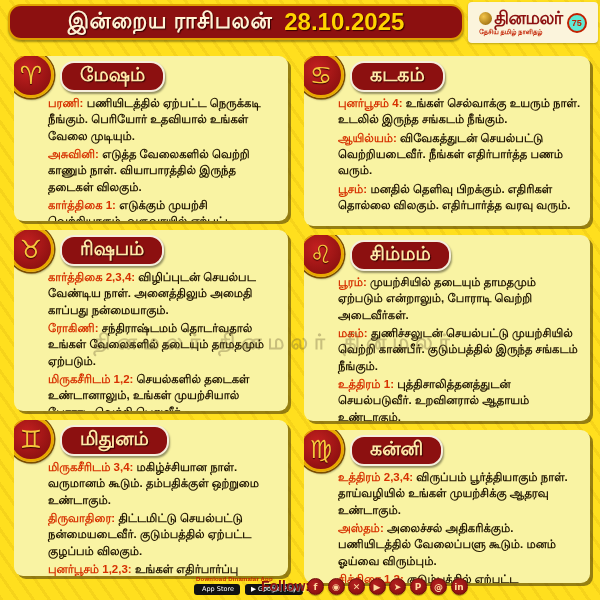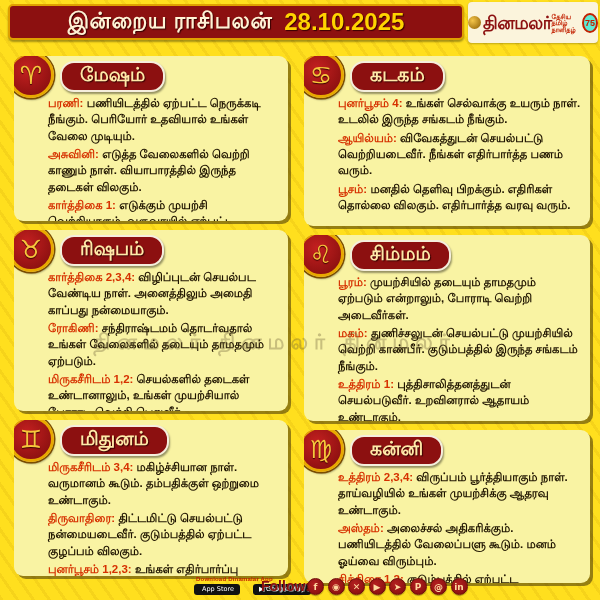--- a/index.html
+++ b/index.html
@@ -12,34 +12,34 @@
     position: relative; width: 600px; height: 600px; overflow: hidden;
     background-color: #FFDF1E;
     background-image: repeating-linear-gradient(55deg,
       rgba(190,140,0,0.14) 0 3px, rgba(0,0,0,0) 3px 13px);
   }
 
   
   .hdr-band {
     position: absolute; left: 8px; top: 4px; width: 456px; height: 36px;
     background: #8C1010;
-    border: 2px solid #DFA000; border-radius: 5px;
+    border: 2px solid #DFA000; border-radius: 13px;
     display: flex; align-items: center; justify-content: center; gap: 12px;
     box-shadow: 0 2px 2px rgba(0,0,0,0.35);
   }
   .hdr-title { color: #FFF3D6; font-size: 22px; letter-spacing: 0.5px; text-shadow: 1px 1px 1px #3a0000; }
   .hdr-date  { color: #FFD400; font-size: 24px; text-shadow: 1px 1px 1px #3a0000; }
 
   .logo-box {
     position: absolute; left: 468px; top: 2px; width: 130px; height: 41px;
     background: #FBF4DC; border-radius: 4px;
     display: flex; align-items: center; justify-content: center; gap: 4px;
     box-shadow: 0 1px 2px rgba(0,0,0,0.25);
   }
-  .logo-main { display: flex; flex-direction: row; line-height: 1; }
+  .logo-main { display: flex; flex-direction: column; line-height: 1; }
   .logo-row { display: flex; align-items: center; gap: 2px; }
   .logo-name { color: #8C1010; font-size: 18px; letter-spacing: -0.5px; }
   .logo-emblem {
     width: 13px; height: 13px; border-radius: 50%;
     background: radial-gradient(circle at 35% 35%, #F4C54A, #8a5a00);
     display: inline-block;
   }
   .logo-tagline { color: #C22000; font-size: 6.5px; margin-top: 2px; }
   .logo-badge {
     width: 20px; height: 20px; border-radius: 50%;
@@ -101,21 +101,21 @@
     text-align: center; color: rgba(110,95,55,0.35);
     font-size: 21px; letter-spacing: 6px; z-index: 5;
     pointer-events: none; white-space: nowrap;
   }
 
   
   .dl-text {
     position: absolute; left: 196px; top: 576px;
     font-size: 6px; color: #C22000; letter-spacing: 0.2px;
   }
-  .badges { position: absolute; left: 194px; top: 584px; display: flex; gap: 13px; justify-content: space-between; }
+  .badges { position: absolute; left: 194px; top: 584px; display: flex; gap: 5px; justify-content: space-between; }
   .badge {
     background: #111; color: #fff; font-size: 6.5px; font-weight: normal;
     border-radius: 3px; padding: 2px 6px; line-height: 1;
     display: flex; align-items: center; gap: 2px;
     font-family: "DejaVu Sans", sans-serif;
   }
   .follow {
     position: absolute; left: 261px; top: 578px;
     color: #8C1010; font-size: 14px; text-shadow: 1px 1px 0 rgba(255,255,255,0.4);
   }

